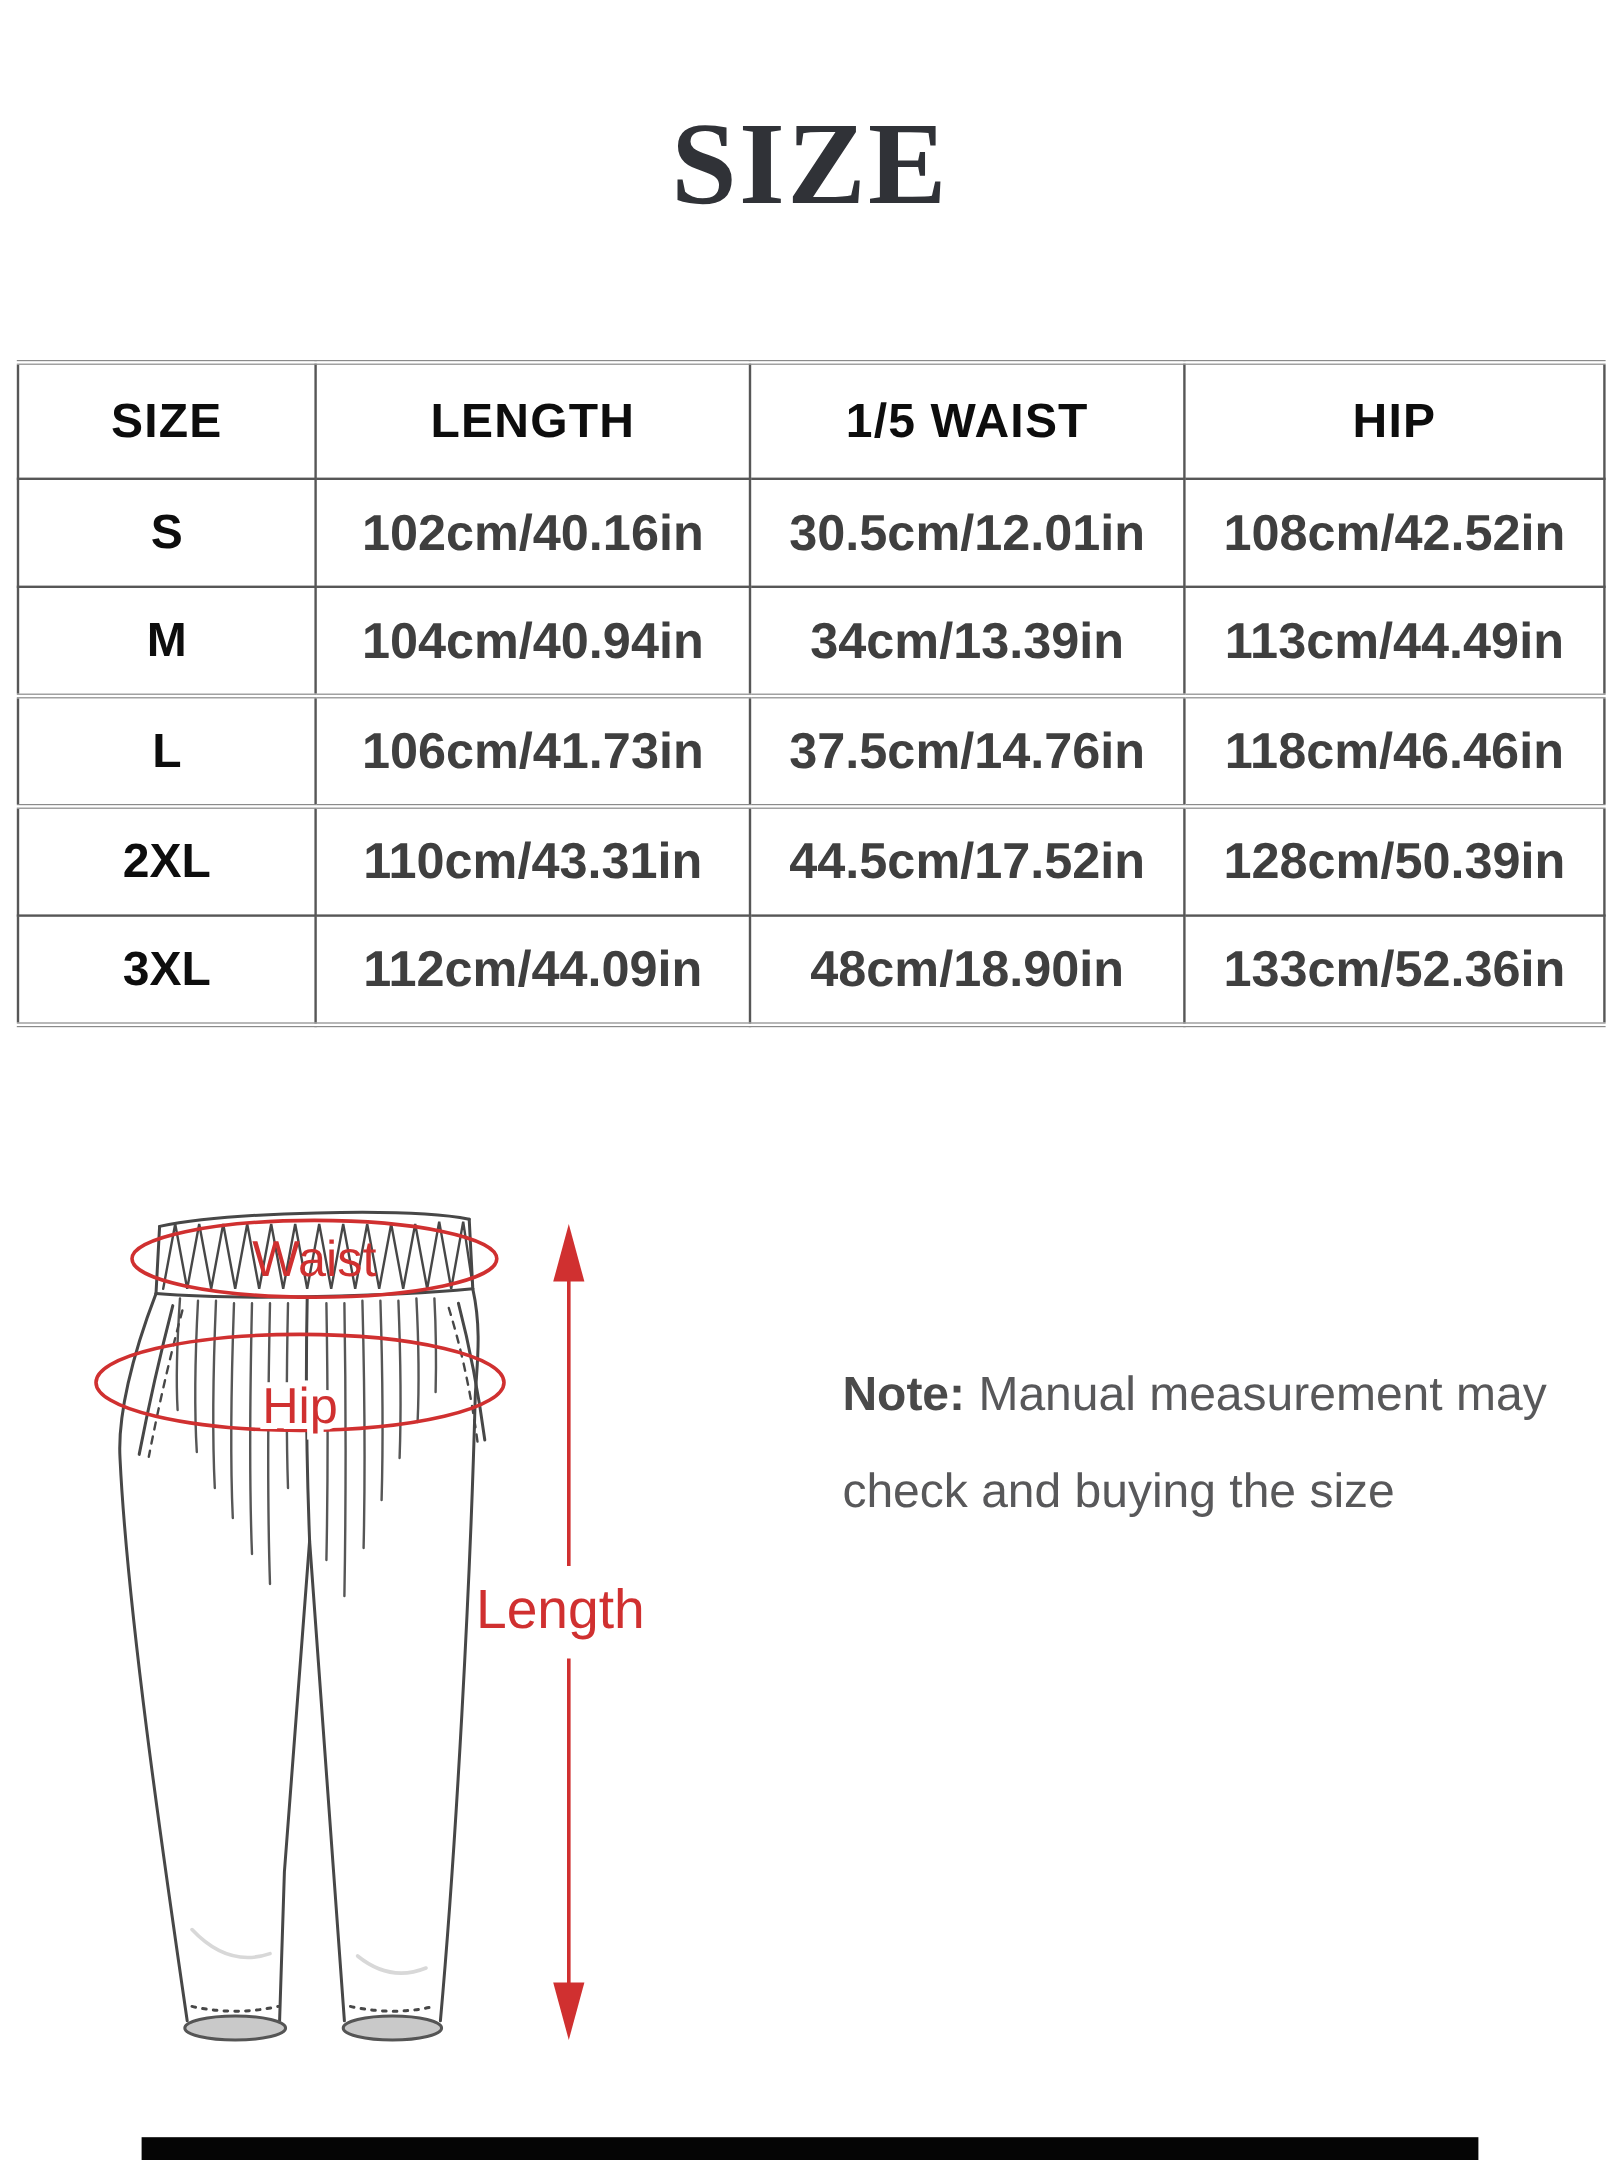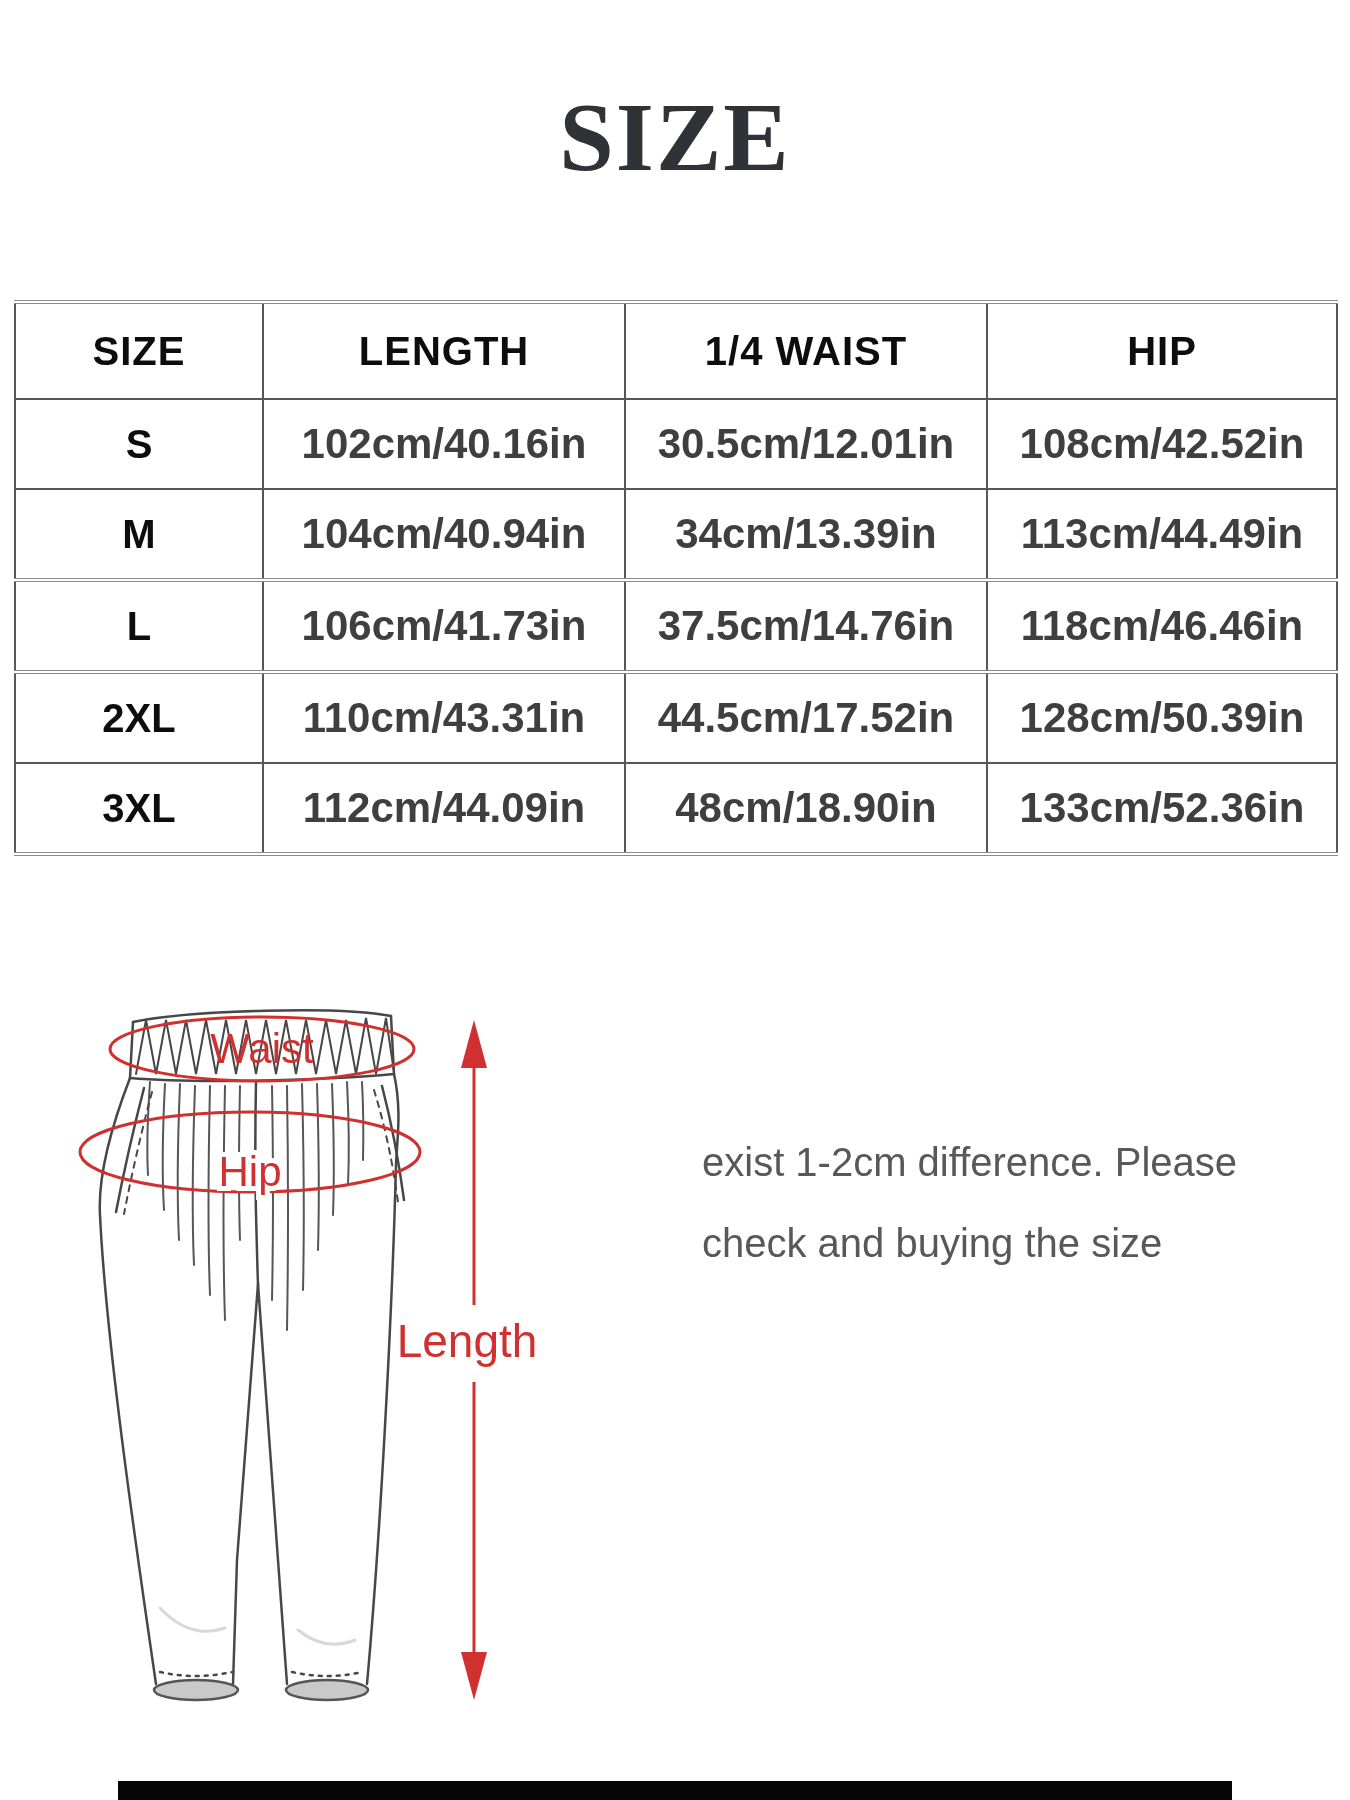--- a/index.html
+++ b/index.html
@@ -57,21 +57,21 @@
   <colgroup>
     <col style="width:248px">
       <col style="width:362px">
       <col style="width:362px">
       <col style="width:350px">
   </colgroup>
   <tbody>
       <tr>
     <th>SIZE</th>
     <th>LENGTH</th>
-    <th>1/4 WAIST</th>
+    <th>1/5 WAIST</th>
     <th>HIP</th>
   </tr>
   <tr>
     <td class="size-col">S</td>
     <td class="val">102cm/40.16in</td>
     <td class="val">30.5cm/12.01in</td>
     <td class="val">108cm/42.52in</td>
   </tr>
   <tr>
     <td class="size-col">M</td>
@@ -158,17 +158,17 @@
   </g>
   <polygon points="434,20 421,68 447,68" fill="#d03030"></polygon>
   <polygon points="434,700 421,652 447,652" fill="#d03030"></polygon>
   <text x="222" y="63" font-size="42" fill="#d03030" text-anchor="middle" font-family="Liberation Sans, sans-serif">Waist</text>
   <text x="210" y="186" font-size="42" fill="#d03030" text-anchor="middle" font-family="Liberation Sans, sans-serif" style="paint-order:stroke;stroke:#ffffff;stroke-width:10px;">Hip</text>
   <text x="427" y="357" font-size="46" fill="#d03030" text-anchor="middle" font-family="Liberation Sans, sans-serif">Length</text>
 </svg>
 </div>
 
 <div class="note-block">
-  <div class="note-line">exist 1-2cm difference. Please</div>
+  <div class="note-line"><b>Note:</b> <span>Manual measurement may</span></div>
   <div class="note-line">check and buying the size</div>
 </div>
 
 <div class="footer-bar"></div>
 
 </body></html>

